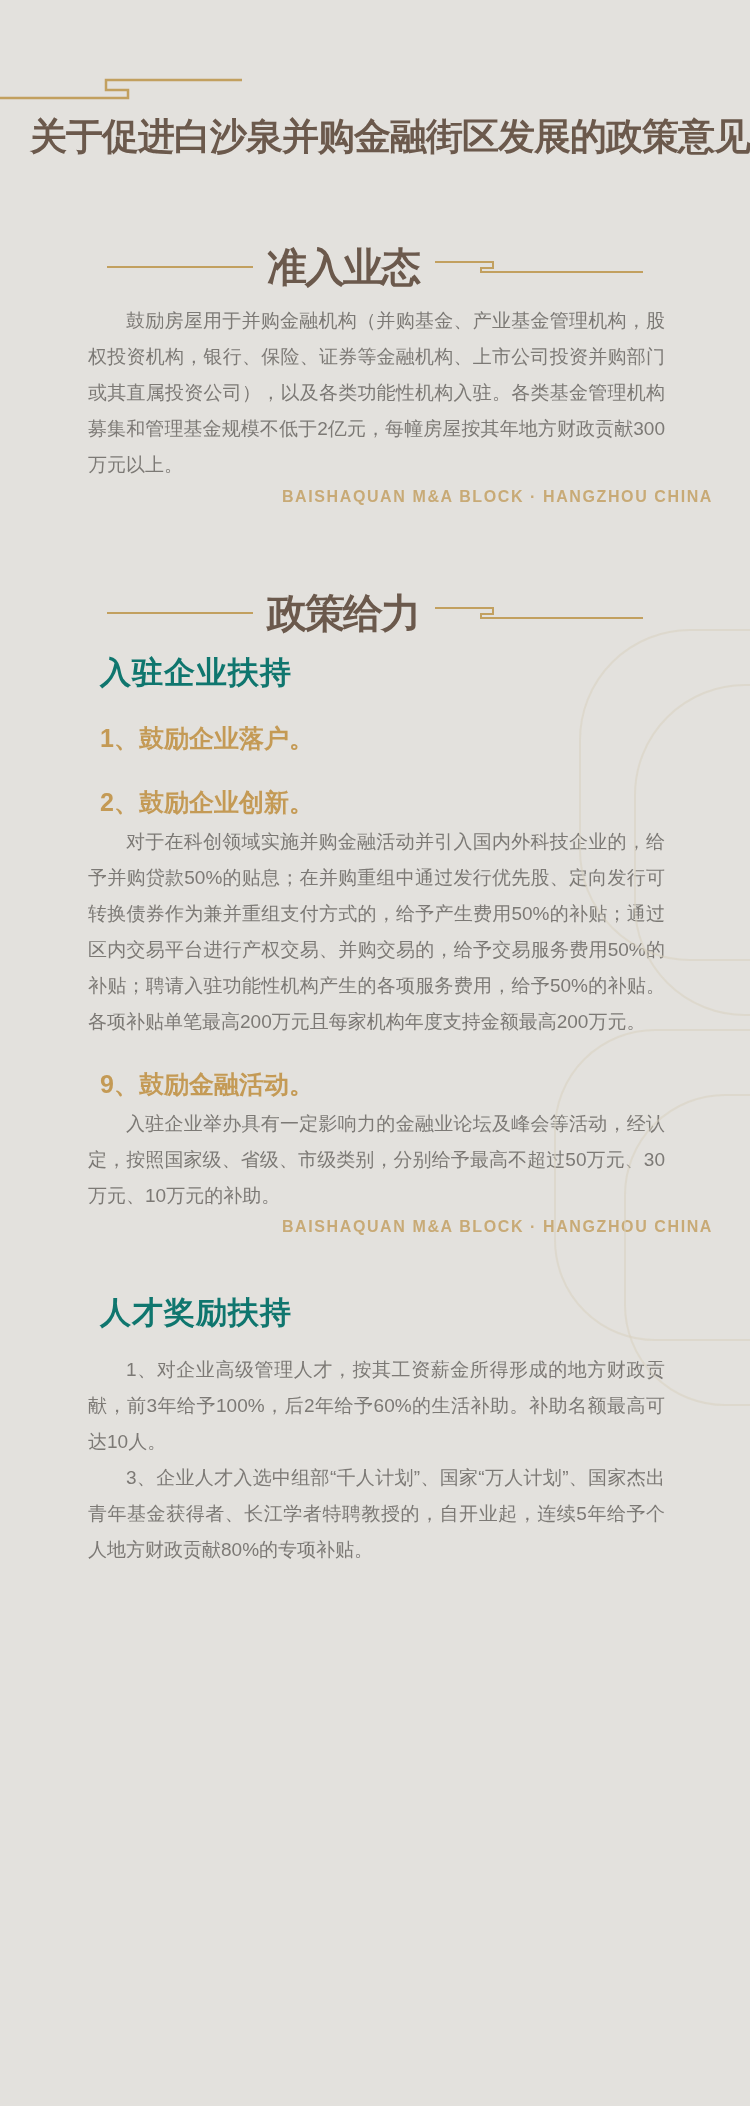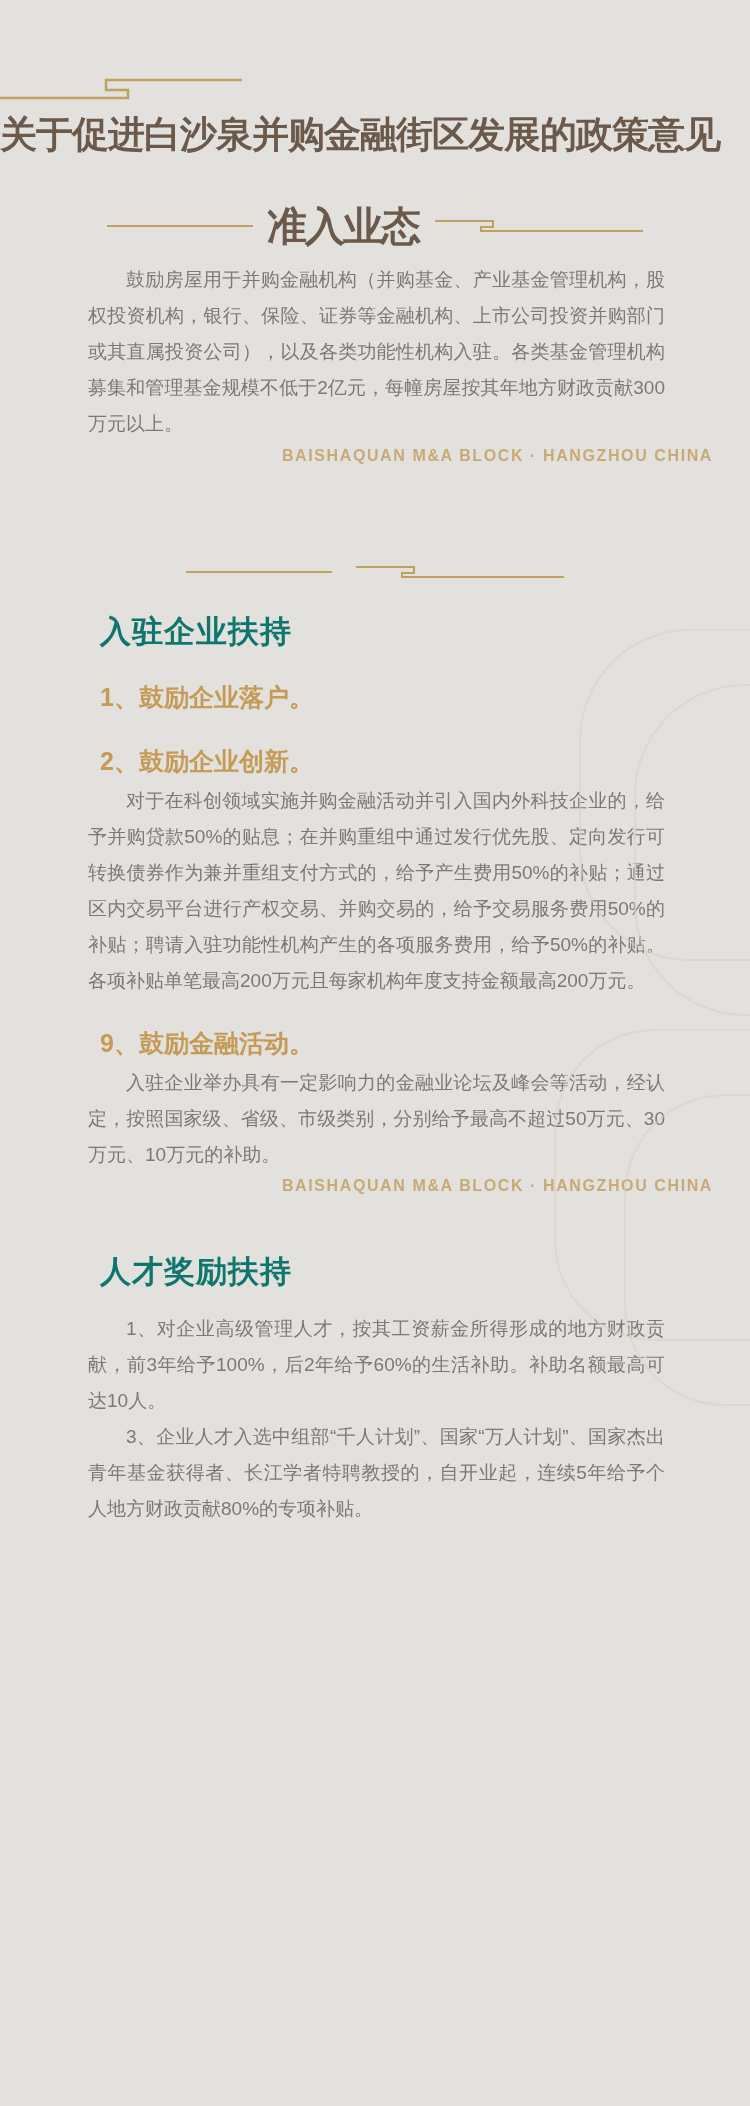--- a/index.html
+++ b/index.html
@@ -10,29 +10,29 @@
     color:#7c7975;
   }
   
   .bg-deco{position:absolute;top:600px;left:330px;width:420px;height:820px;pointer-events:none;}
   .bg-deco path, .bg-deco rect{fill:none;stroke:#d9d2c0;stroke-width:2;opacity:.55;}
   
   .top-orn{position:absolute;top:66px;left:0;width:242px;height:46px;}
   .top-orn path{fill:none;stroke:#c2a05f;stroke-width:2.5;}
   
   .title{
-    position:relative;padding-top:115px;text-align:left;
-    font-family:Liberation Mono, monospace;
+    position:relative;padding-top:115px;text-align:right;
+    font-family:Liberation Serif, serif;
     font-weight:700;font-size:37px;line-height:1.2;color:#6b594c;
     letter-spacing:-1px;
   }
   
   .section-head{
     display:flex;align-items:center;justify-content:center;
-    margin-top:44px;height:46px;
+    margin-top:85px;height:46px;
   }
   .section-head.policy{margin-top:84px;}
   .rule-left{width:146px;height:2px;background:#c2a05f;margin-right:14px;}
   .section-head h2{
     margin:0 6px 0 0;font-size:40px;line-height:46px;font-weight:700;
     color:#6b594c;letter-spacing:-2px;
   }
   .rule-right{width:208px;height:22px;margin-left:10px;}
   .rule-right path{fill:none;stroke:#c2a05f;stroke-width:2;}
   
@@ -85,20 +85,21 @@
       <path d="M0 6 H58 V12 H46 V16 H208"></path>
     </svg>
   </div>
 
   <p class="para">鼓励房屋用于并购金融机构（并购基金、产业基金管理机构，股权投资机构，银行、保险、证券等金融机构、上市公司投资并购部门或其直属投资公司），以及各类功能性机构入驻。各类基金管理机构募集和管理基金规模不低于2亿元，每幢房屋按其年地方财政贡献300万元以上。</p>
 
   <div class="watermark">BAISHAQUAN M&amp;A BLOCK · HANGZHOU CHINA</div>
 
   <div class="section-head policy">
     <div class="rule-left"></div>
+    <h2>政策给力</h2>
     <svg class="rule-right" viewBox="0 0 208 22" aria-hidden="true">
       <path d="M0 6 H58 V12 H46 V16 H208"></path>
     </svg>
   </div>
 
   <div class="sub-title">入驻企业扶持</div>
 
   <div class="item-label">1、鼓励企业落户。</div>
 
   <div class="item-label l2">2、鼓励企业创新。</div>

